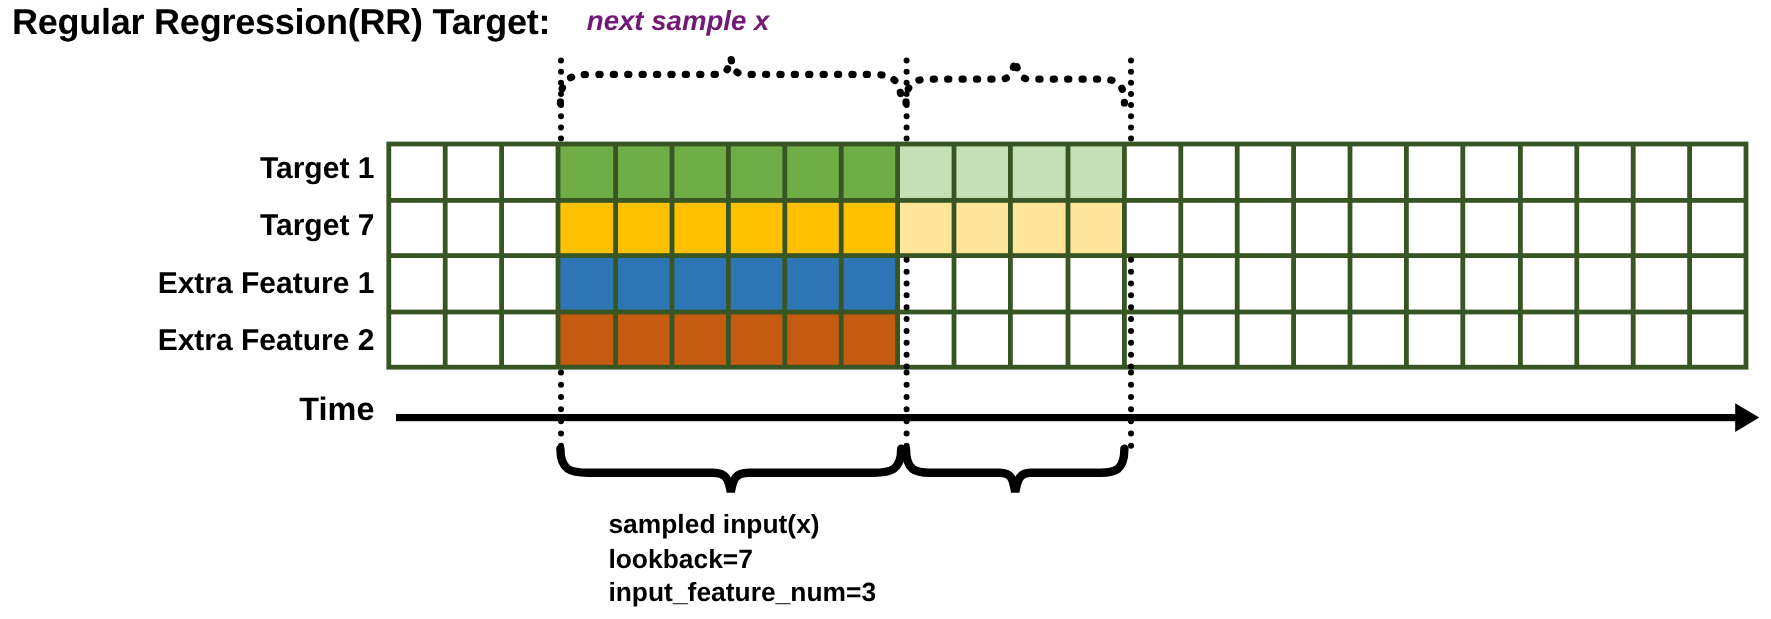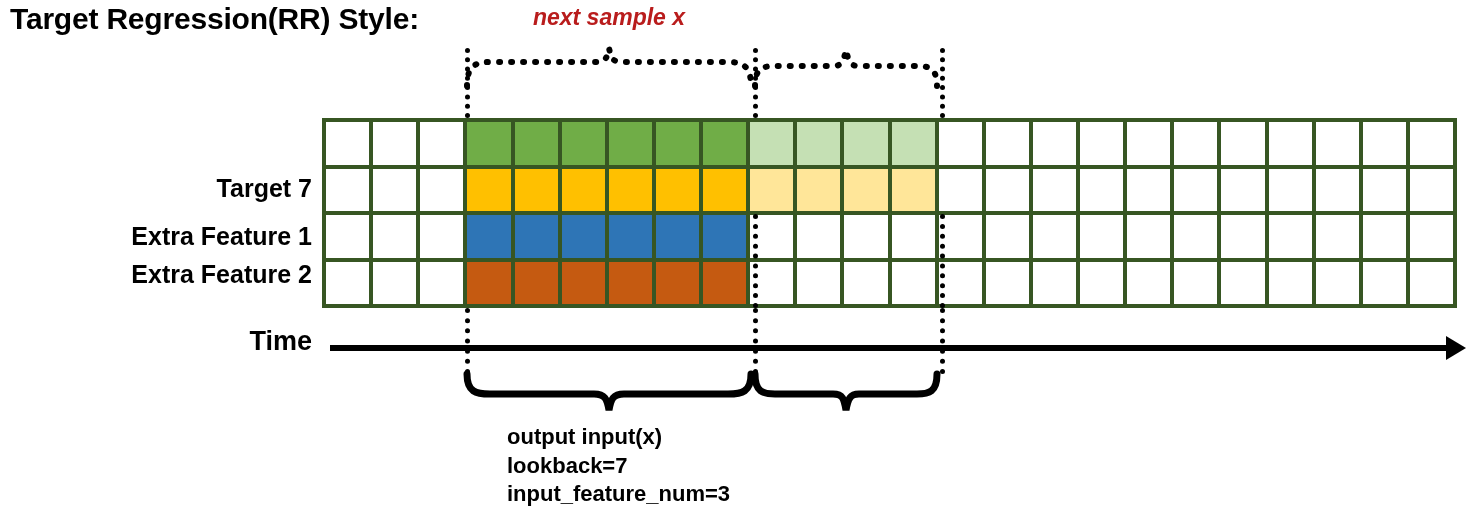--- a/index.html
+++ b/index.html
@@ -57,42 +57,45 @@
   
   .vguide{
     width:0;border-left:5px dotted #000;
   }
 
   
   #braces-top,#braces-bottom{left:0;top:0;width:1476px;height:516px;pointer-events:none;}
 
   
   .brace-top-label{
-    font-size:23px;font-style:italic;font-weight:600;color:#b91c1c;
-    white-space:nowrap;text-align:center;
+    font-size:23px;font-style:italic;font-weight:600;color:#701a75;
+    white-space:nowrap;
   }
   .note{
     font-size:22px;font-weight:600;color:#000;white-space:nowrap;line-height:1.30;
   }
   .note div{white-space:nowrap;}
 </style>
 </head>
 <body>
 
 <div id="stage">
 
-  <div class="abs" id="title">Target Regression(RR) Style:</div>
-
+  <div class="abs" id="title">Regular Regression(RR) Target:</div>
+
+  <div class="abs rowlabel-wrap" style="top:126px;">
+    <div class="rowlabel">Target 1</div>
+  </div>
   <div class="abs rowlabel-wrap" style="top:174px;">
     <div class="rowlabel">Target 7</div>
   </div>
   <div class="abs rowlabel-wrap" style="top:222px;">
     <div class="rowlabel">Extra Feature 1</div>
   </div>
-  <div class="abs rowlabel-wrap" style="top:260px;">
+  <div class="abs rowlabel-wrap" style="top:270px;">
     <div class="rowlabel">Extra Feature 2</div>
   </div>
 
   <div class="abs" id="grid" style="background: rgb(55, 86, 35); grid-template-columns: repeat(24, 1fr); grid-template-rows: repeat(4, 1fr);">
       <div class="cell" style="background: rgb(255, 255, 255);"></div>
       <div class="cell" style="background: rgb(255, 255, 255);"></div>
       <div class="cell" style="background: rgb(255, 255, 255);"></div>
       <div class="cell" style="background: rgb(112, 173, 71);"></div>
       <div class="cell" style="background: rgb(112, 173, 71);"></div>
       <div class="cell" style="background: rgb(112, 173, 71);"></div>
@@ -213,19 +216,19 @@
   <div class="abs brace-top-label" style="left:489px;top:4px;width:240px;">next sample x</div>
 
   <svg class="abs" id="braces-bottom" viewBox="0 0 1476 516">
 
     <path d="M 467,374 C 467,392 476,394 490,394 L 594,394 C 605,394 607,399 609,410 C 611,399 613,394 624,394 L 728,394 C 742,394 751,392 751,374" fill="none" stroke="#000" stroke-width="7" stroke-linecap="round"></path>
 
     <path d="M 755,374 C 755,392 763,394 775,394 L 833,394 C 843,394 844,399 846,410 C 848,399 850,394 859,394 L 917,394 C 929,394 937,392 937,374" fill="none" stroke="#000" stroke-width="7" stroke-linecap="round"></path>
   </svg>
 
   <div class="abs note" style="left:507px;top:423px;">
-    <div>output input(x)</div>
+    <div>sampled input(x)</div>
     <div>lookback=7</div>
     <div>input_feature_num=3</div>
   </div>
 
 
 </div>
 
 </body></html>

